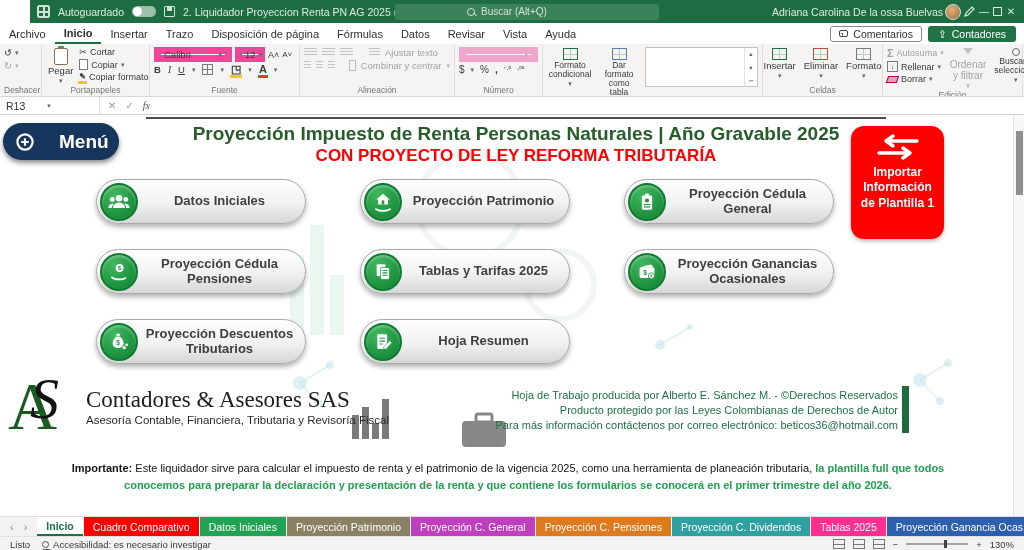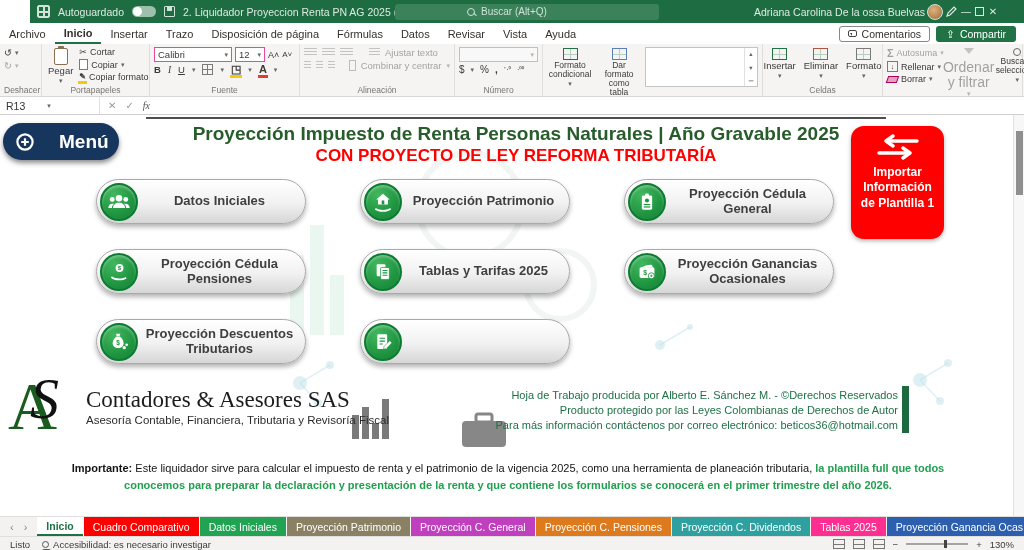--- a/index.html
+++ b/index.html
@@ -11,21 +11,21 @@
   .tb-left { display:flex; align-items:center; gap:8px; padding-left:7px; }
   .app-icon { width:13px; height:13px; border:1.5px solid #cfe3d8; border-radius:2px; display:grid; grid-template-columns:1fr 1fr; grid-template-rows:1fr 1fr; }
   .app-icon span { border:0.5px solid #cfe3d8; }
   .toggle { width:24px; height:11px; background:#9cc0ac; border-radius:6px; position:relative; }
   .toggle::after { content:''; position:absolute; left:1px; top:1px; width:9px; height:9px; background:#fff; border-radius:50%; }
   .save-ic { width:11px; height:11px; border:1.3px solid #cfe3d8; border-radius:1px; position:relative; }
   .save-ic::after { content:''; position:absolute; left:2px; top:0; width:5px; height:4px; background:#cfe3d8; }
   .tb-search { position:absolute; left:50%; transform:translateX(-50%); width:264px; height:16px; background:#3b8159; border-radius:3px; display:flex; align-items:center; gap:6px; padding-left:72px; color:#cfe2d7; font-size:10px; }
   .mag { width:8px; height:8px; border:1.4px solid #cfe2d7; border-radius:50%; position:relative; flex:none; }
   .mag::after { content:''; position:absolute; width:4px; height:1.4px; background:#cfe2d7; transform:rotate(45deg); right:-3px; bottom:-1px; }
-  .tb-right { margin-left:auto; display:flex; align-items:center; gap:2px; padding-right:24px; }
+  .tb-right { margin-left:auto; display:flex; align-items:center; gap:2px; padding-right:6px; }
   .avatar { width:16px; height:16px; border-radius:50%; background:radial-gradient(circle at 40% 35%, #e0b27c, #9c6a3c); border:1px solid #cfe3d8; }
   .winbtn { color:#dcebe2; font-size:10px; width:14px; text-align:center; }
   .restore { width:9px; height:9px; border:1.2px solid #dcebe2; display:inline-block; }
 
   
   .tabrow { height:21px; background:#ffffff; display:flex; align-items:stretch; font-size:11px; color:#323130; }
   .rtab { display:flex; align-items:center; padding:0 9px; }
   .rtab.active { font-weight:700; border-bottom:2.5px solid #1e7145; }
   .tabrow-right { margin-left:auto; display:flex; align-items:center; gap:6px; padding-right:8px;padding-left:20px; }
   .btn-comments { border:1px solid #8a8886; border-radius:3px; background:#fff; padding:1px 8px; display:flex; gap:5px; align-items:center; font-size:10.5px; }
@@ -35,21 +35,21 @@
 
   
   .ribbon { height:53px; background:#f5f4f3; border-bottom:1px solid #d8d6d4; display:flex; font-size:9.5px; color:#3b3a39; overflow:hidden; }
   .rgroup { display:flex; flex-direction:column; border-right:1px solid #e1dfdd; padding:3px 4px 0; position:relative; flex:none; }
   .glabel { margin-top:auto; text-align:center; font-size:8.5px; color:#77756f; padding-bottom:1px; }
   .rbody { display:flex; gap:4px; flex:1; align-items:flex-start; }
   .stack { display:flex; flex-direction:column; align-items:center; gap:1px; text-align:center; line-height:1.05; padding:1px 2px; }
   .minirows { display:flex; flex-direction:column; gap:2px; }
   .minirow { display:flex; align-items:center; gap:3px; white-space:nowrap; }
   .dim { opacity:.45; }
-  .chip { border:1px solid #ec4899; background:#fff; padding:0 3px; height:15px; display:flex; align-items:center; gap:4px; }
+  .chip { border:7px solid #ec4899; background:#fff; padding:0 3px; height:15px; display:flex; align-items:center; gap:4px; }
   .dd { font-size:7px; color:#666; }
   .li { width:13px; height:9px; background:repeating-linear-gradient(#8a8a8a 0 1px, transparent 1px 3px); display:inline-block; }
   .li.c { width:11px; }
   .box-ic { width:11px; height:11px; border:1px solid #7a7a7a; display:inline-block; position:relative; }
   .box-ic.grid { background:
       linear-gradient(#7a7a7a,#7a7a7a) center/100% 1px no-repeat,
       linear-gradient(#7a7a7a,#7a7a7a) center/1px 100% no-repeat; }
   .colorA { font-weight:700; font-size:11px; line-height:1; position:relative; }
   .colorA::after { content:''; position:absolute; left:-1px; right:-1px; bottom:-3px; height:3px; }
   .colorA.red::after { background:#e03c31; }
@@ -172,21 +172,21 @@
     <span class="rtab">Revisar</span>
     <span class="rtab">Vista</span>
     <span class="rtab">Ayuda</span>
     <div class="tabrow-right">
       <span class="btn-comments">
           <span class="bubble"></span>
           <span>Comentarios</span>
         </span>
       <span class="btn-share">
           <span>⇪</span>
-          <span>Compartir</span>
+          <span>Contadores</span>
         </span>
     </div>
   </div>
 
   <div class="ribbon">
 
     <div class="rgroup" style="width:42px">
       <div class="minirows">
         <span class="minirow">↺ <span class="dd">▾</span></span>
         <span class="minirow dim">↻ <span class="dd">▾</span></span>
@@ -344,21 +344,21 @@
               <span class="dd">▾</span>
             </span>
           <span class="minirow">
               <span class="eraser"></span> 
               <span>Borrar</span> 
               <span class="dd">▾</span>
             </span>
         </div>
         <div class="stack dim" style="width:42px">
           <span class="funnel"></span>
-          <span style="font-size:14px">Ordenar y filtrar</span>
+          <span style="font-size:10px">Ordenar y filtrar</span>
             <span class="dd">▾</span>
         </div>
         <div class="stack" style="width:48px">
           <span class="mag" style="border-color:#666"></span>
           <span style="font-size:8.5px">Buscar y seleccionar</span>
             <span class="dd">▾</span>
         </div>
       </div>
       <div class="glabel">Edición</div>
     </div>
@@ -559,20 +559,21 @@
           <svg width="24" height="24" viewBox="0 0 22 22">
               <g fill="#fff">
                 <rect x="5.8" y="4" width="9" height="13.5" rx="1"></rect>
                 <g stroke="#1f9440" stroke-width="1">
                   <path d="M7.8 7.6h5M7.8 10.2h5M7.8 12.8h3"></path>
                 </g>
                 <path d="M12 15l5.2-5.2 2 2-5.2 5.2-2.5.5z" stroke="#1f9440" stroke-width=".5"></path>
               </g>
             </svg>
         </span>
+        <span class="gbtn-label">Hoja Resumen</span>
       </div>
     </div>
 
     <div class="logo-row">
       <div class="monogram">
         <span class="mono-a">A</span>
           <span class="mono-s">S</span>
       </div>
       <div class="logo-text">
         <div class="logo-name">Contadores &amp; Asesores SAS</div>

